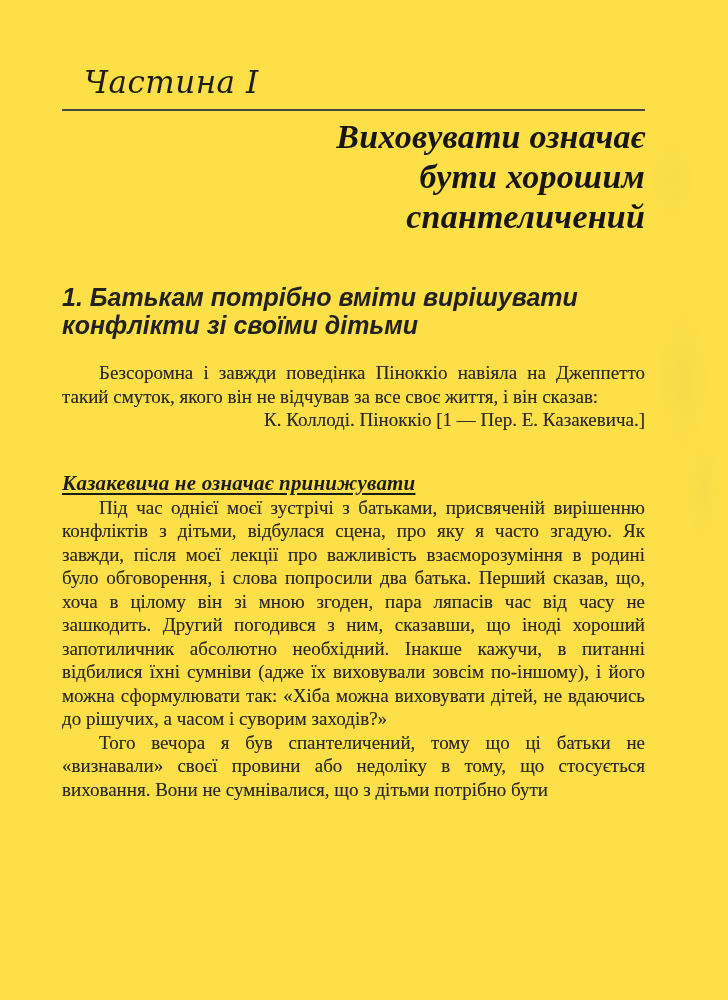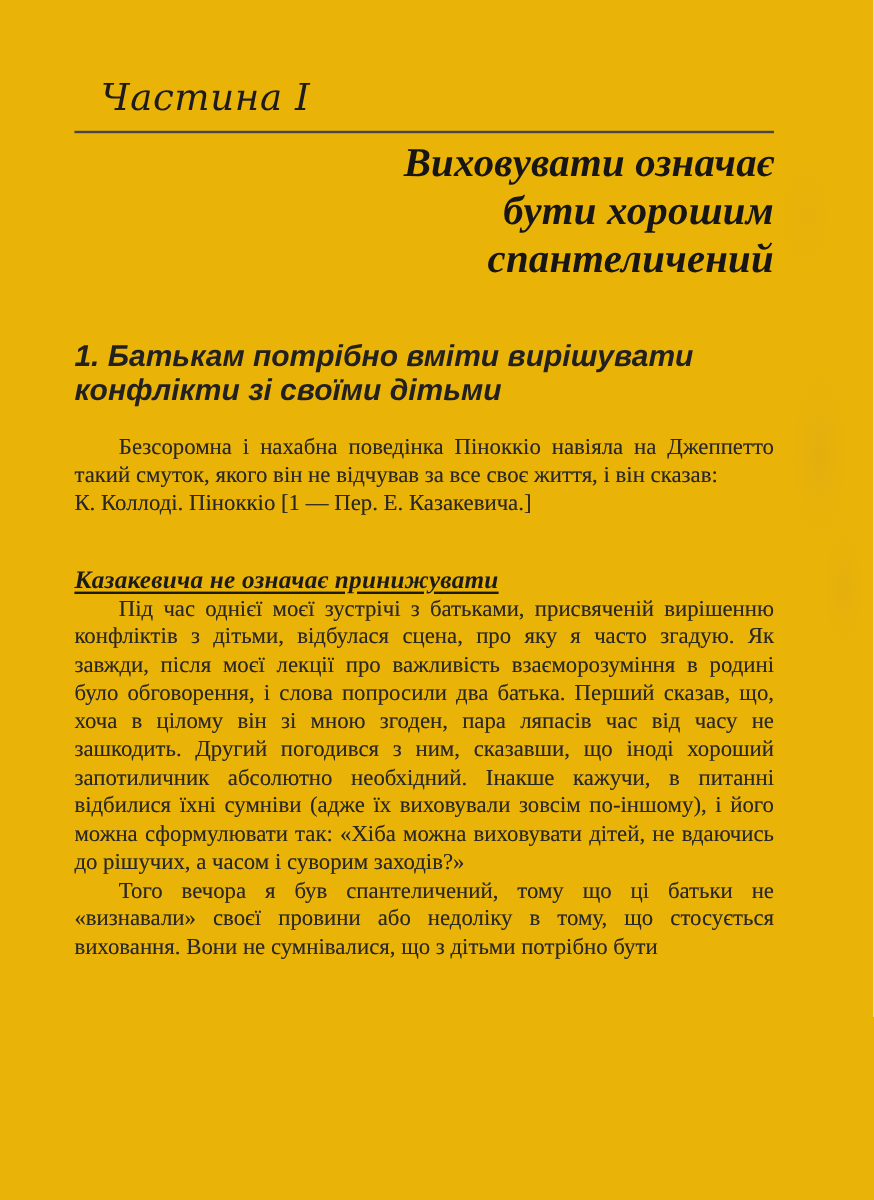--- a/index.html
+++ b/index.html
@@ -6,21 +6,21 @@
     margin: 0;
     padding: 0;
     background: #ffffff;
   }
   .page {
     position: relative;
     width: 728px;
     height: 1000px;
     box-sizing: border-box;
     padding: 64px 83px 0 62px;
-    background: #eab308;
+    background: #fde047;
     font-family: "Liberation Serif", serif;
     color: #2a2827;
     overflow: hidden;
   }
   .part-label {
     font-family: "DejaVu Serif", serif;
     font-style: italic;
     font-size: 31px;
     line-height: 36px;
     color: #1e1c1a;
@@ -58,20 +58,21 @@
     line-height: 23.5px;
     text-align: justify;
     margin: 0;
     text-shadow: 0 0 0.5px rgba(45,42,40,0.45);
   }
   .indent { text-indent: 37px; }
   .first-after-heading { margin-top: 22px; }
   .attribution {
     font-size: 19px;
     line-height: 23.5px;
+    text-align: right;
     margin: 0;
     text-shadow: 0 0 0.5px rgba(45,42,40,0.45);
   }
   .subheading {
     font-family: "Liberation Serif", serif;
     font-weight: bold;
     font-style: italic;
     font-size: 21px;
     line-height: 26px;
     color: #1c1b1a;
@@ -109,21 +110,21 @@
   <div class="header-rule"></div>
 
   <div class="book-title">
     <div>Виховувати означає</div>
     <div>бути хорошим</div>
     <div>спантеличений</div>
   </div>
 
   <h2 class="section-heading">1. Батькам потрібно вміти вирішувати конфлікти зі своїми дітьми</h2>
 
-  <p class="body-text indent first-after-heading">Безсоромна і нахабна поведінка Піноккіо навіяла на Джеппетто такий смуток, якого він не відчував за все своє життя, і він сказав:</p>
+  <p class="body-text indent first-after-heading">Безсоромна і завжди поведінка Піноккіо навіяла на Джеппетто такий смуток, якого він не відчував за все своє життя, і він сказав:</p>
 
 
   <p class="attribution">К. Коллоді. Піноккіо [1 — Пер. Е. Казакевича.]</p>
 
   <h3 class="subheading">Казакевича не означає принижувати</h3>
 
   <p class="body-text indent after-subheading">Під час однієї моєї зустрічі з батьками, присвяченій вирішенню конфліктів з дітьми, відбулася сцена, про яку я часто згадую. Як завжди, після моєї лекції про важливість взаєморозуміння в родині було обговорення, і слова попросили два батька. Перший сказав, що, хоча в цілому він зі мною згоден, пара ляпасів час від часу не зашкодить. Другий погодився з ним, сказавши, що іноді хороший запотиличник абсолютно необхідний. Інакше кажучи, в питанні відбилися їхні сумніви (адже їх виховували зовсім по-іншому), і його можна сформулювати так: «Хіба можна виховувати дітей, не вдаючись до рішучих, а часом і суворим заходів?»</p>
 
   <p class="body-text indent">Того вечора я був спантеличений, тому що ці батьки не «визнавали» своєї провини або недоліку в тому, що стосується виховання. Вони не сумнівалися, що з дітьми потрібно бути</p>
 

